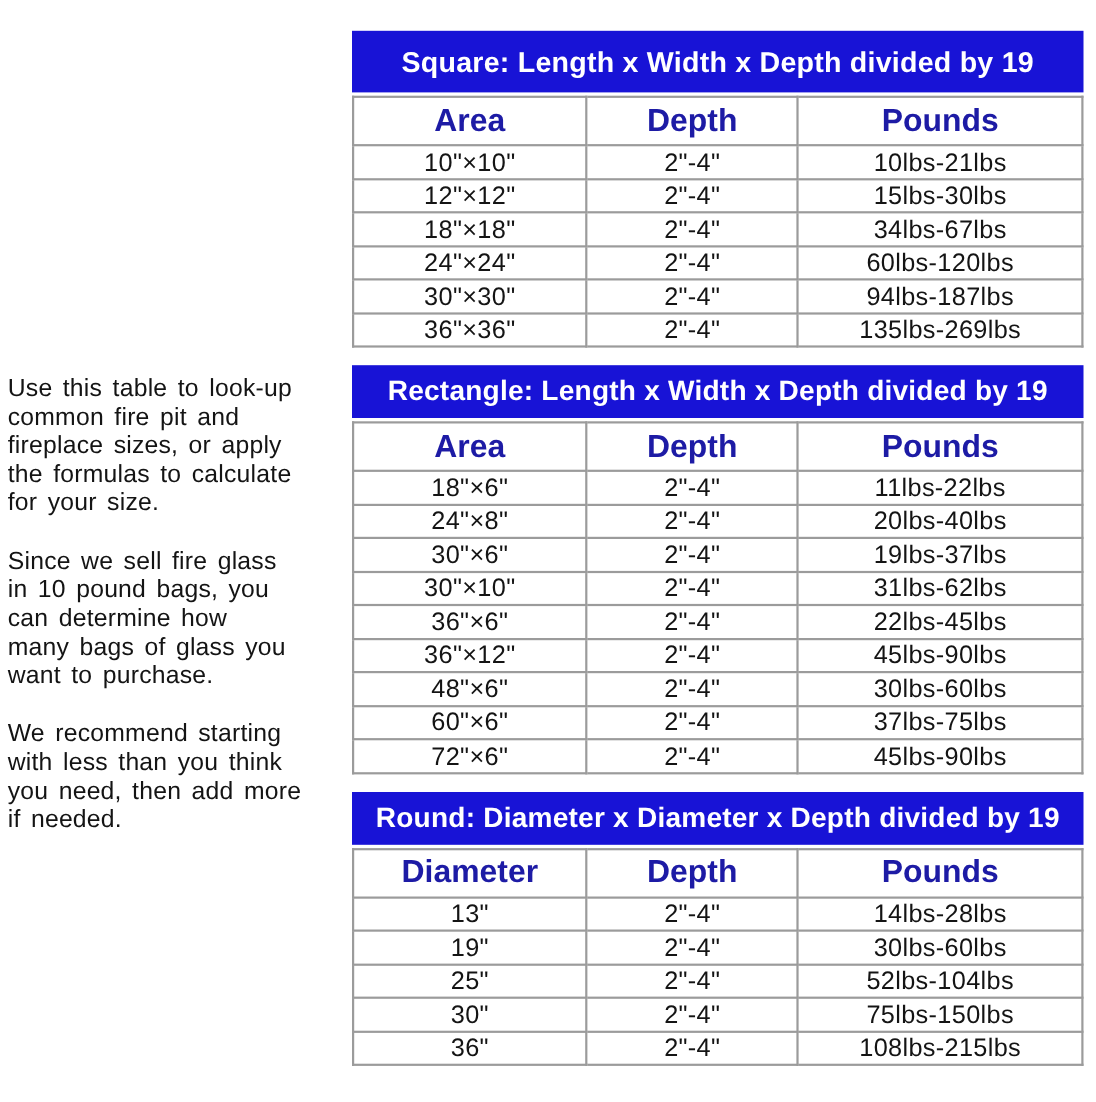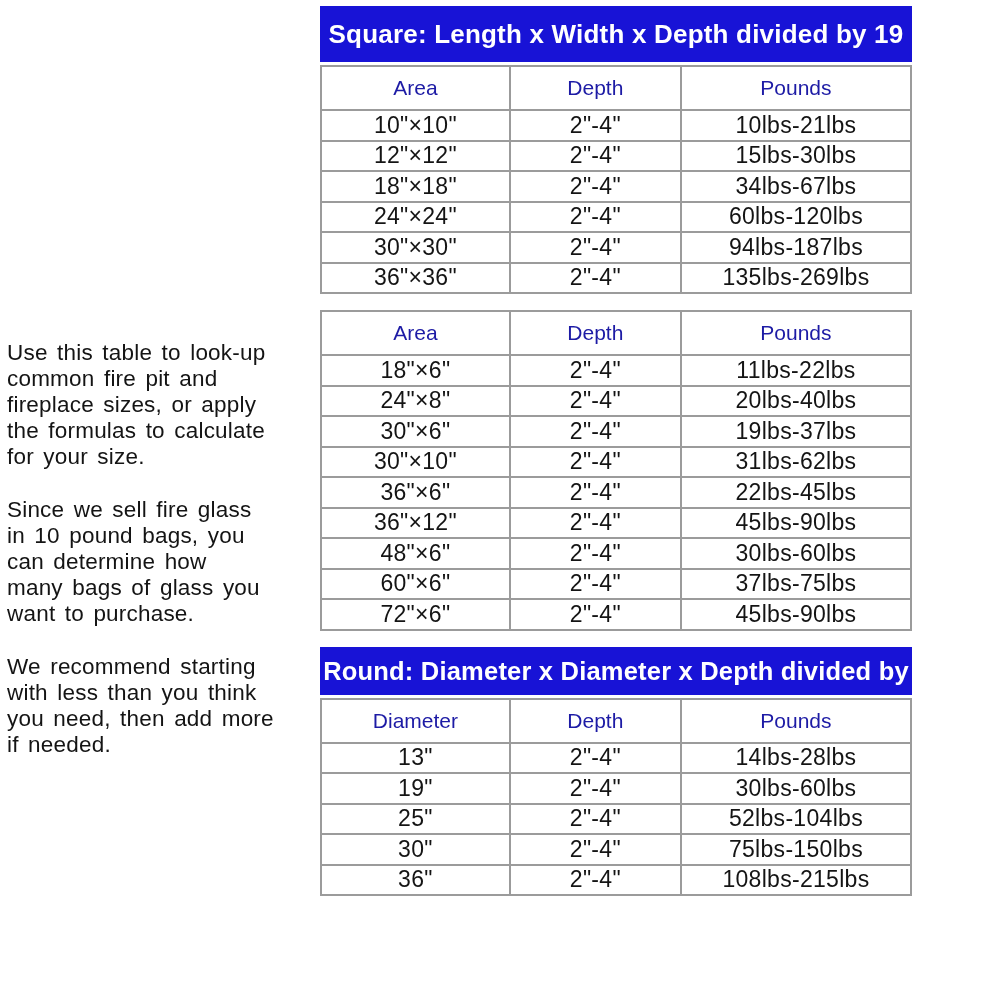--- a/index.html
+++ b/index.html
@@ -35,22 +35,22 @@
     line-height: 26px;
     letter-spacing: 0.2px;
     word-spacing: 3px;
     white-space: pre-line;
   }
 
   
   .tables {
     position: absolute;
     left: 320px;
-    top: 6px;
-    width: 592px;
+    top: 28px;
+    width: 665px;
   }
   .table-block { margin-bottom: 16px; }
   .band {
     background: #1813d6;
     color: #ffffff;
     font-weight: bold;
     font-size: 25.5px;
     text-align: center;
     height: 48px;
     line-height: 48px;
@@ -61,22 +61,22 @@
 
   table.size-table {
     width: 100%;
     border-collapse: collapse;
     table-layout: fixed;
     border: 2px solid #6f6f6f;
     background: #ffffff;
   }
   table.size-table th {
     color: #1d1ba5;
-    font-weight: normal;
-    font-size: 21px;
+    font-weight: bold;
+    font-size: 29px;
     height: 42px;
     border: 2px solid #9b9b9b;
     text-align: center;
     padding: 0;
   }
   table.size-table td {
     color: #141414;
     font-size: 23px;
     height: 28.5px;
     border: 2px solid #9b9b9b;
@@ -153,20 +153,21 @@
             <tr>
               <td>36"×36"</td>
               <td>2"-4"</td>
               <td>135lbs-269lbs</td>
             </tr>
           </tbody>
       </table>
     </section>
 
     <section class="table-block">
+      <div class="band">Rectangle: Length x Width x Depth divided by 19</div>
       <table class="size-table">
         <colgroup>
             <col style="width:32%">
             <col style="width:29%">
             <col style="width:39%">
           </colgroup>
         <thead>
             <tr>
               <th>Area</th>
               <th>Depth</th>

